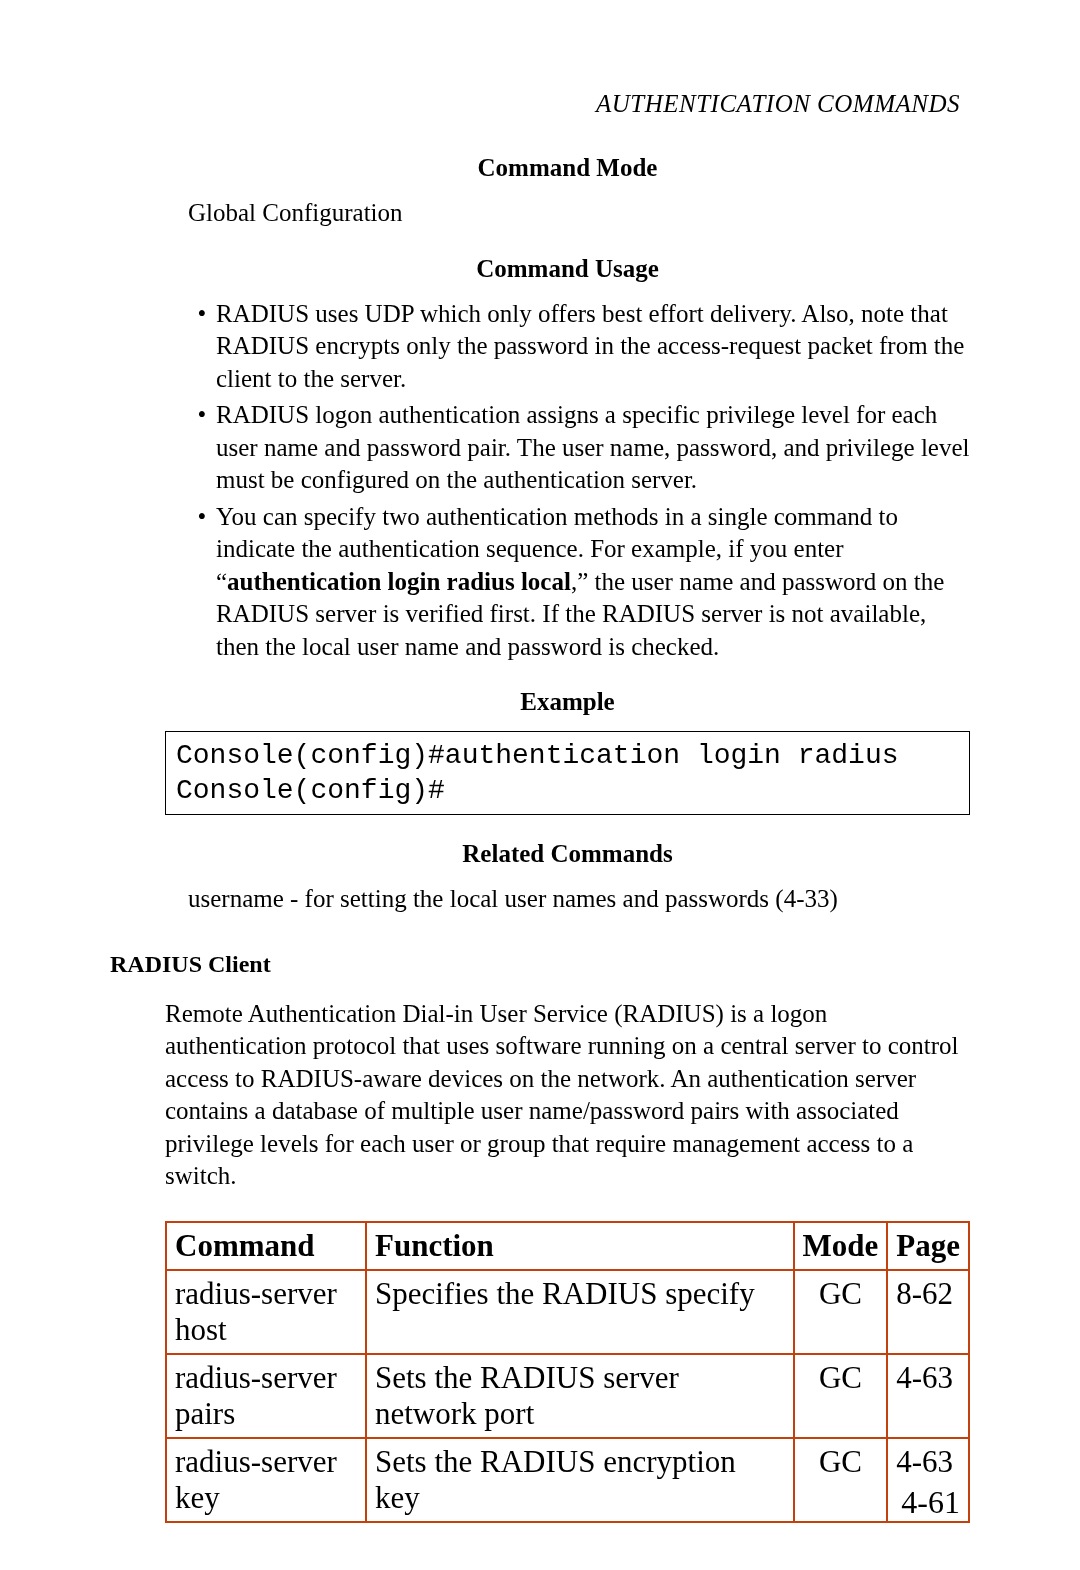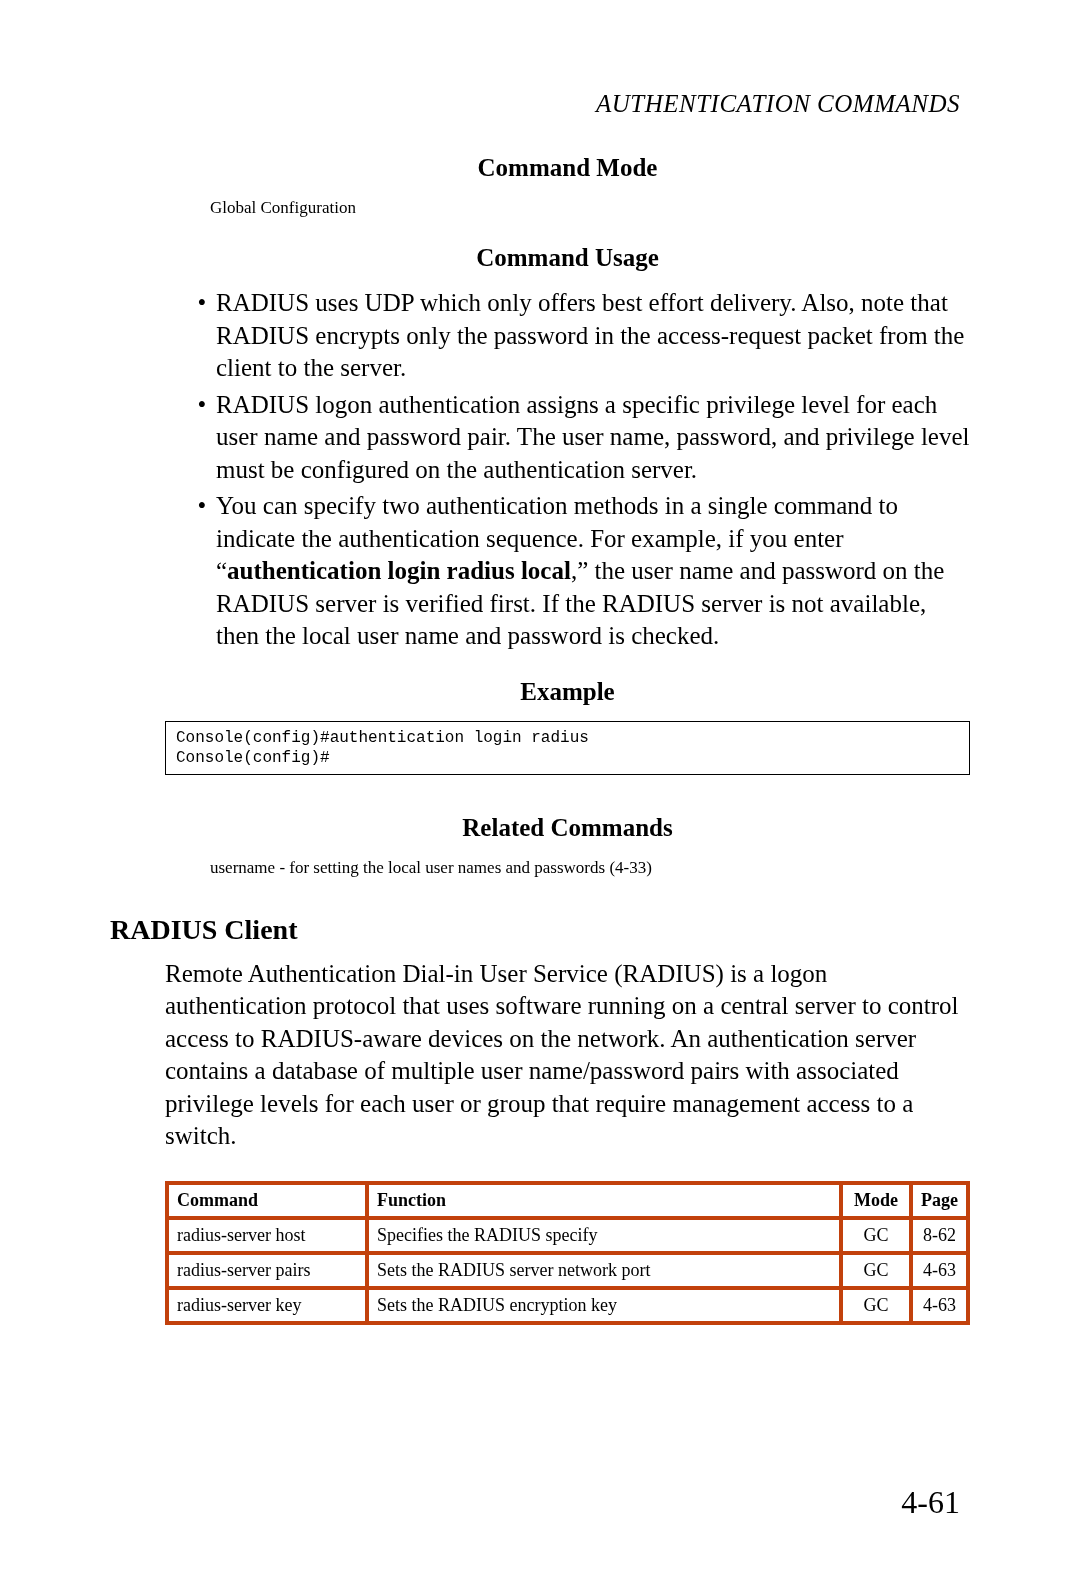--- a/index.html
+++ b/index.html
@@ -28,22 +28,22 @@
       padding-right: 10px;
     }
     .section-heading {
       font-weight: bold;
       font-size: 25px;
       margin-left: 55px;
       margin-bottom: 15px;
       text-align: center;
     }
     .body-text {
-      font-size: 17px;
-      margin-left: 100px;
+      font-size: 25px;
+      margin-left: 78px;
       margin-bottom: 25px;
       line-height: 1.3;
     }
     .bullet-list {
       margin-left: 78px;
       margin-bottom: 25px;
     }
     .bullet-item {
       font-size: 25px;
       line-height: 1.3;
@@ -59,58 +59,58 @@
       flex: 1;
     }
     .bold-inline {
       font-weight: bold;
     }
     .code-block {
       margin-left: 55px;
       border: 1px solid #000;
       padding: 6px 10px;
       font-family: "Courier New", Courier, monospace;
-      font-size: 16px;
+      font-size: 28px;
       line-height: 1.25;
-      margin-bottom: 39px;
+      margin-bottom: 25px;
       white-space: pre;
     }
     .h2-heading {
       font-weight: bold;
-      font-size: 28px;
-      margin-bottom: 12px;
+      font-size: 24px;
+      margin-bottom: 20px;
       margin-top: 35px;
     }
     .paragraph {
       font-size: 25px;
       margin-left: 55px;
       line-height: 1.3;
       margin-bottom: 28px;
     }
     .cmd-table {
       margin-left: 55px;
       border-collapse: collapse;
       width: calc(100% - 55px);
     }
     .cmd-table th, .cmd-table td {
-      border: 4px solid #c2410c;
+      border: 2px solid #c2410c;
       padding: 5px 8px;
-      font-size: 18px;
+      font-size: 31px;
       text-align: left;
       vertical-align: top;
     }
     .cmd-table th {
       font-weight: bold;
     }
     .cmd-table .col-mode, .cmd-table .col-page {
       text-align: center;
       width: 70px;
     }
     .cmd-table .col-page {
-      text-align: center;
+      text-align: left;
       width: 44px;
     }
     .cmd-table .col-command {
       width: 200px;
     }
     .page-number {
       position: absolute;
       bottom: 49px;
       right: 120px;
       font-size: 32px;

